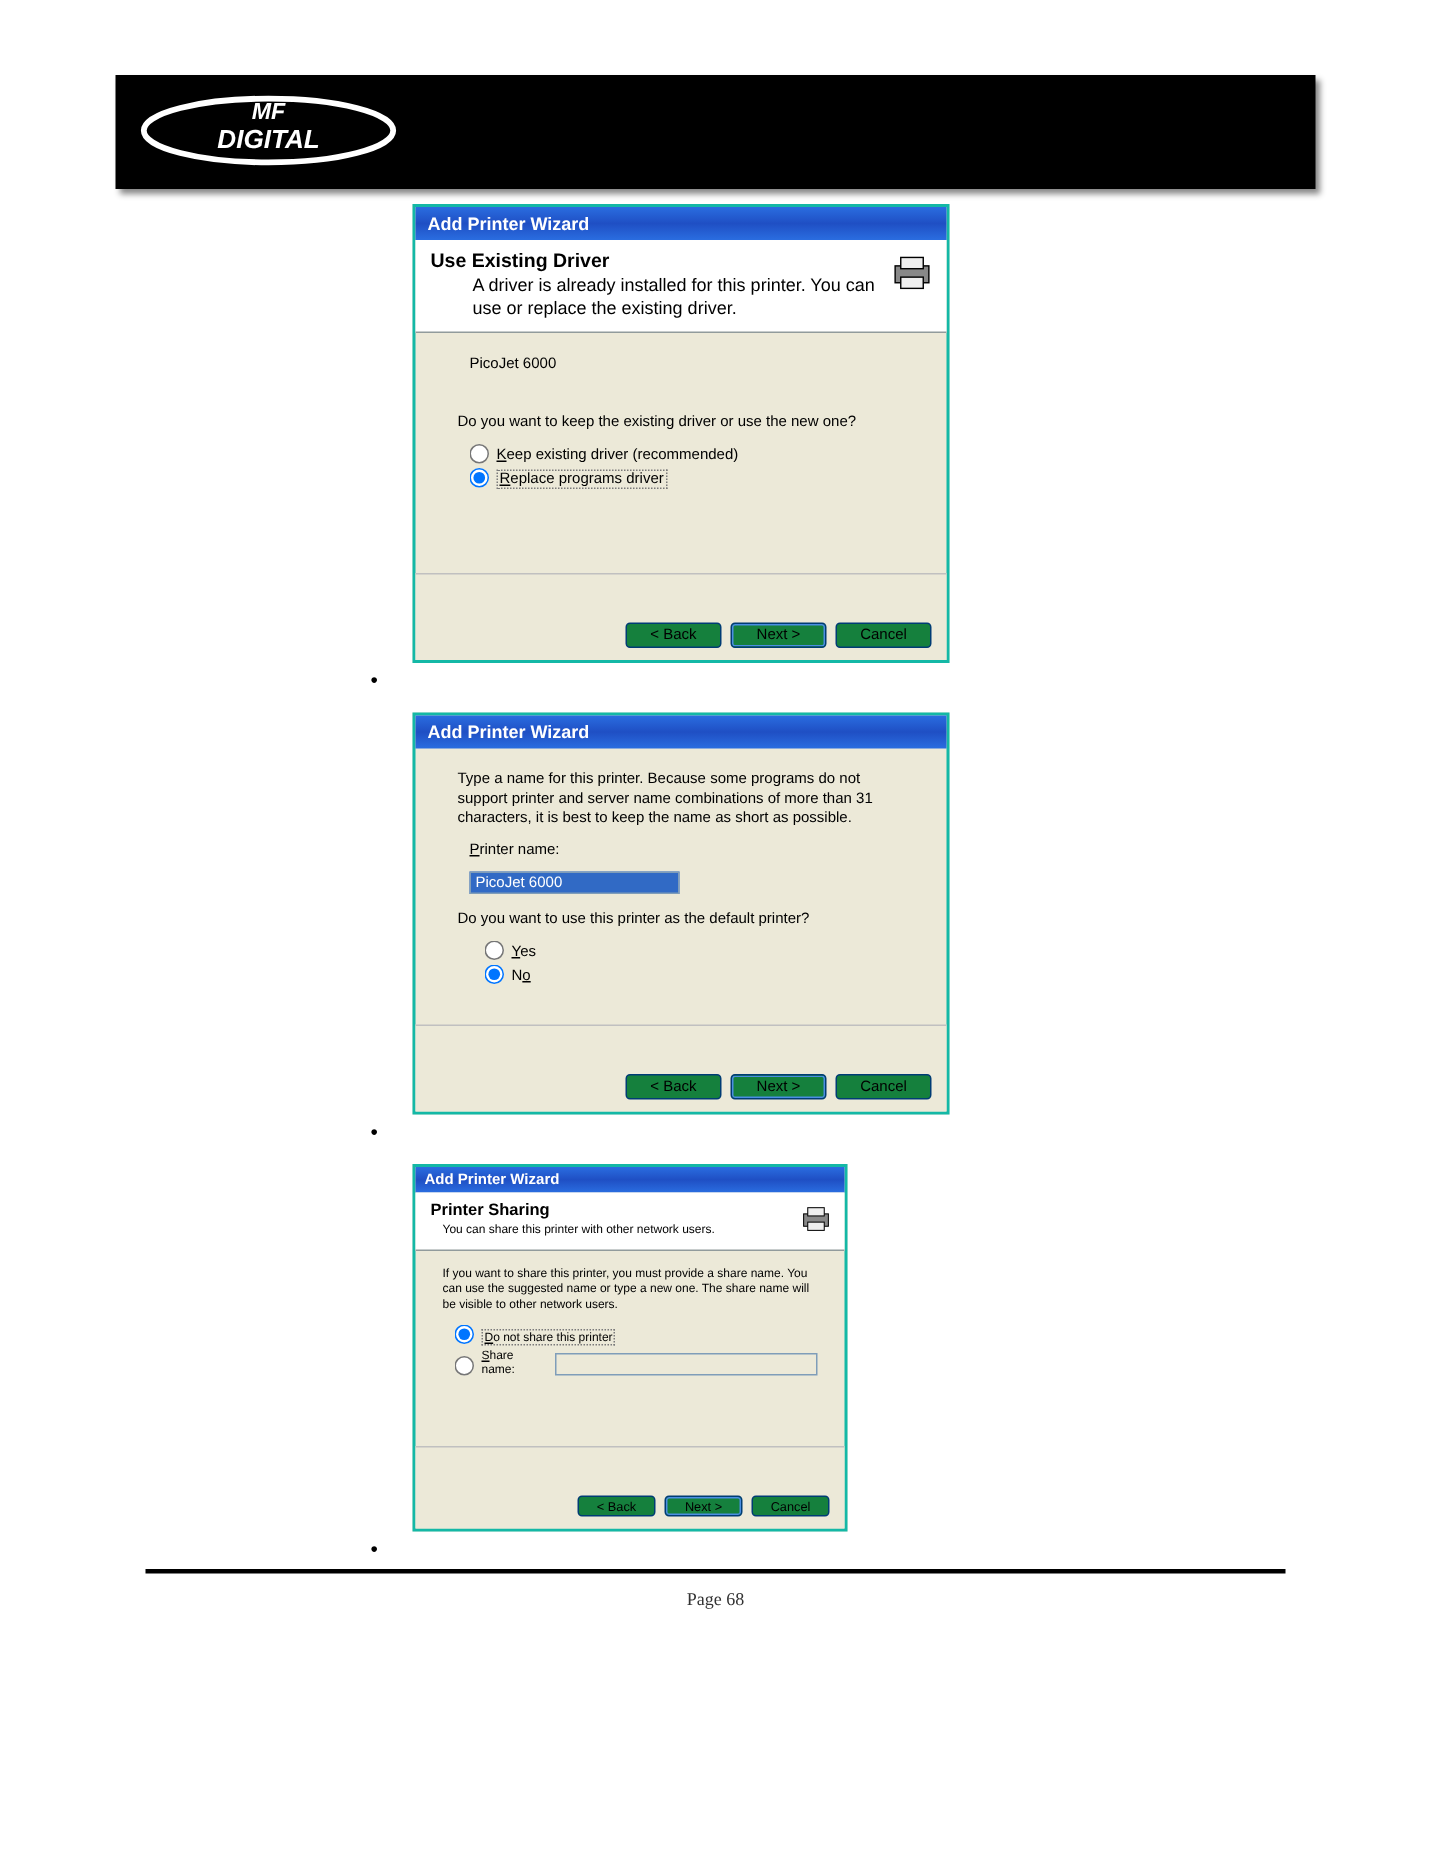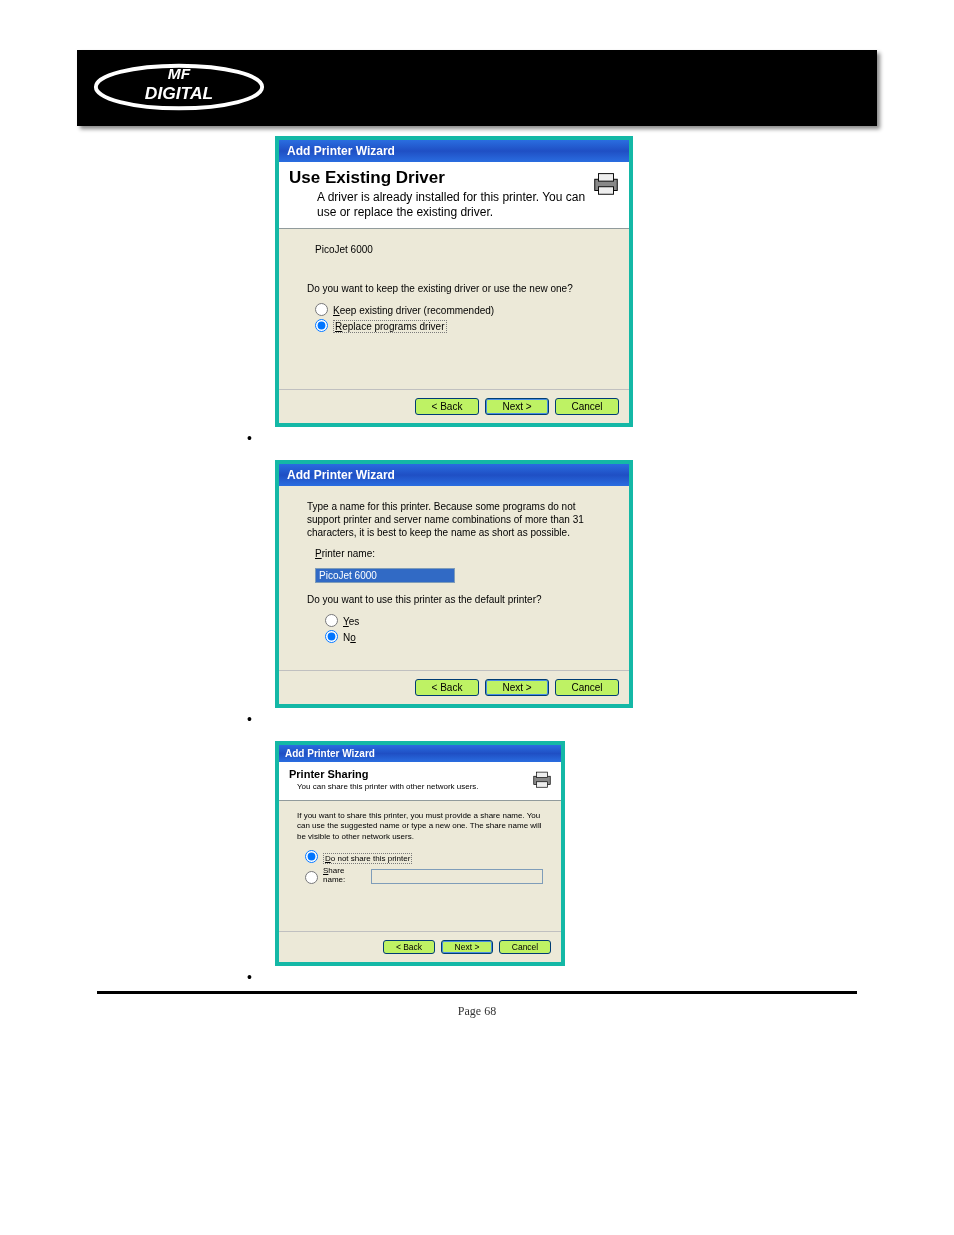--- a/index.html
+++ b/index.html
@@ -7,47 +7,47 @@
 
 .header-bar { background: #000; height: 76px; width: 800px; margin: 50px auto 0; position: relative; box-shadow: 3px 3px 4px #888; }
 .logo { position: absolute; left: 15px; top: 8px; height: 58px; }
 .logo svg { height: 100%; }
 
 .page-wrap { width: 800px; margin: 0 auto; }
 .page-number { text-align: center; font-size: 12px; margin-top: 10px; color: #333; font-family: Georgia, serif; }
 .bottom-rule { width: 760px; height: 3px; background: #000; margin: 6px auto 0; }
 
 .wizard {
-  border: 4px solid #14b8a6; background: #ece9d8; margin-left: 198px;
+  border: 2px solid #14b8a6; background: #ece9d8; margin-left: 198px;
   font-size: 11px; color: #000;
 }
 .wizard.small .hdr-title { font-size:11px; }
 .wizard .titlebar {
   background: linear-gradient(180deg,#2a6de0 0%,#1f4fc4 50%,#2a6de0 100%);
   color:#fff; font-weight:bold; padding:4px 8px; font-size:12px;
 }
 .wizard .header {
   background:#fff; border-bottom:1px solid #919b9c; padding:6px 10px 8px 10px;
   position:relative;
 }
-.hdr-title { font-weight:bold; font-size:17px; }
+.hdr-title { font-weight:bold; font-size:13px; }
 .hdr-sub { font-size:12px; margin-left:28px; margin-top:2px; line-height:1.25; max-width:280px;}
 .hdr-icon { position:absolute; right:8px; top:6px; }
 .hdr-icon svg{width:30px;height:30px;}
 .wizard .body { padding:14px 28px 24px 28px; min-height:170px; }
 .body-text { font-size:10px; margin-bottom:8px; line-height:1.3; }
 .body-text.indent { margin-left:8px; }
 .radio-row { font-size:10px; margin:3px 0 3px 8px; display:flex; align-items:flex-end; }
 .radio-row input { margin-right:5px; }
 .dotted { border:1px dotted #7a7a7a; padding:0 1px; }
 .under { text-decoration: underline; }
 .wizard .buttons { border-top:1px solid #c0c0c0; padding:8px 10px; display:flex; justify-content:flex-end; gap:6px; background:#ece9d8;}
 .xp-btn {
-  font-size:10px; min-width:64px; padding:2px 10px; background:#bef264;
-  border:1px solid #003c74; border-radius:3px;
+  font-size:10px; min-width:64px; padding:2px 10px; background:#15803d;
+  border:1px solid #003c74; border-radius:3px;margin-top:24px;
 }
 .xp-btn.default { box-shadow:0 0 0 1px #4a8de2 inset; }
 .input-row { margin:2px 0 10px 8px; }
 .xp-input {
   font-size:10px; padding:1px 3px; border:1px solid #7f9db9; width:140px;
   background:#316ac5; color:#fff;
 }
 .bullet { margin-left:170px; max-width:600px; display:flex; font-size:13px; color:#fff; margin-top:4px; margin-bottom:4px;}
 .bullet .dot { color:#000; margin-right:12px; font-size:14px; line-height:1;}
 .spacer { height:18px; }

